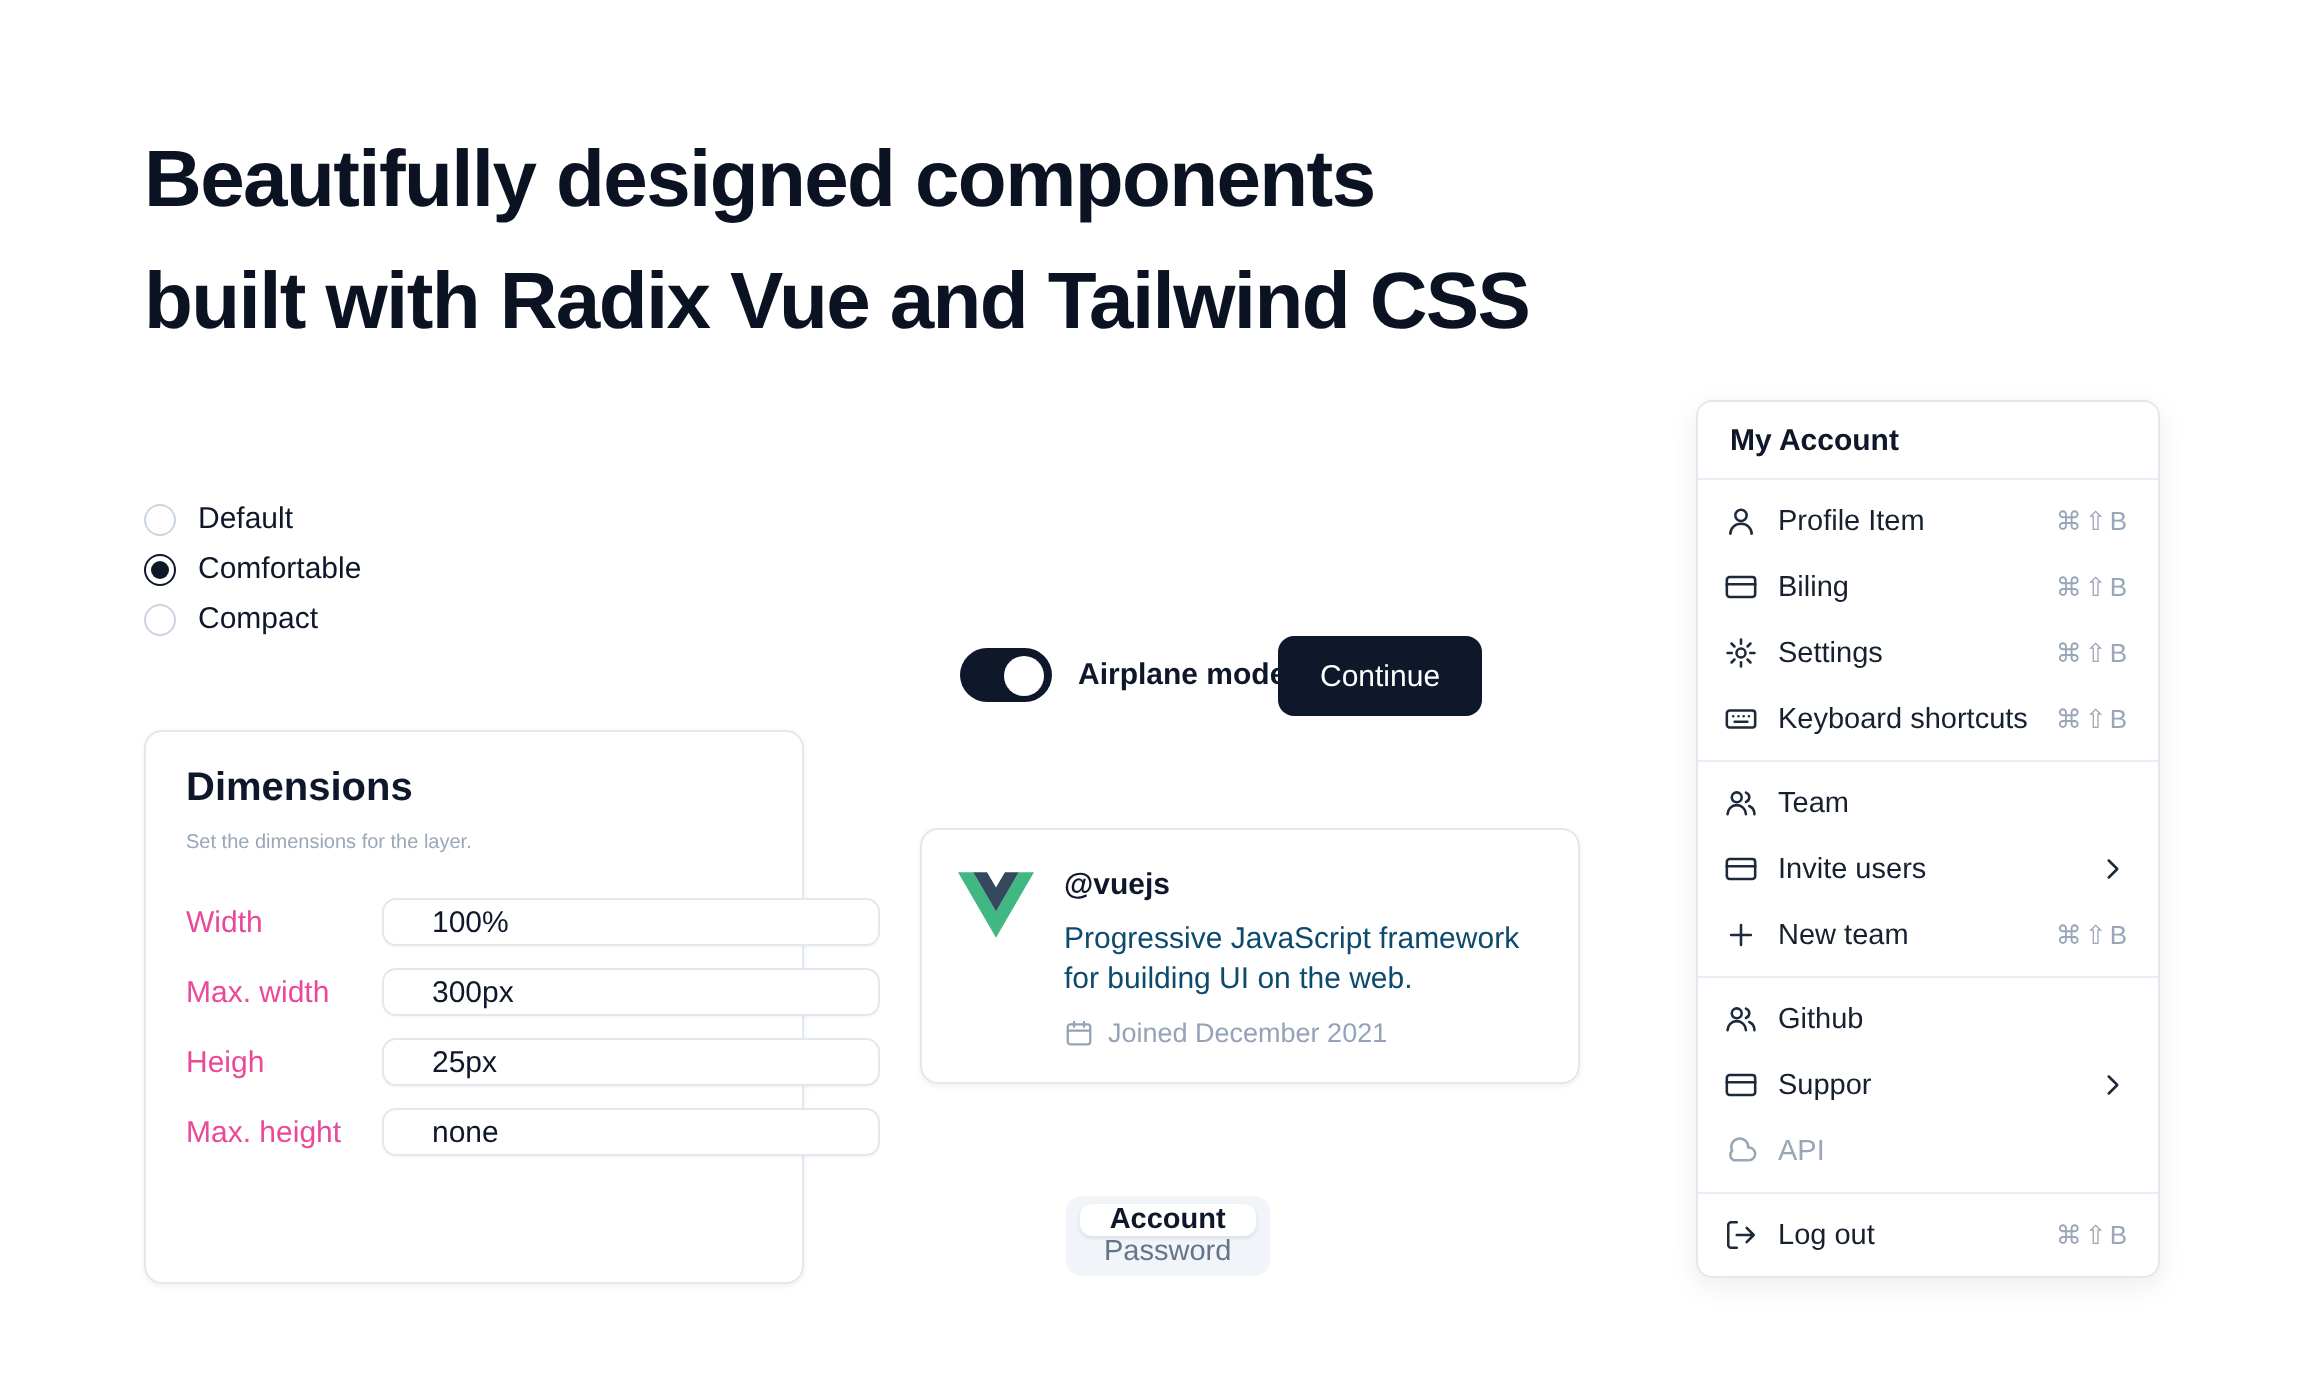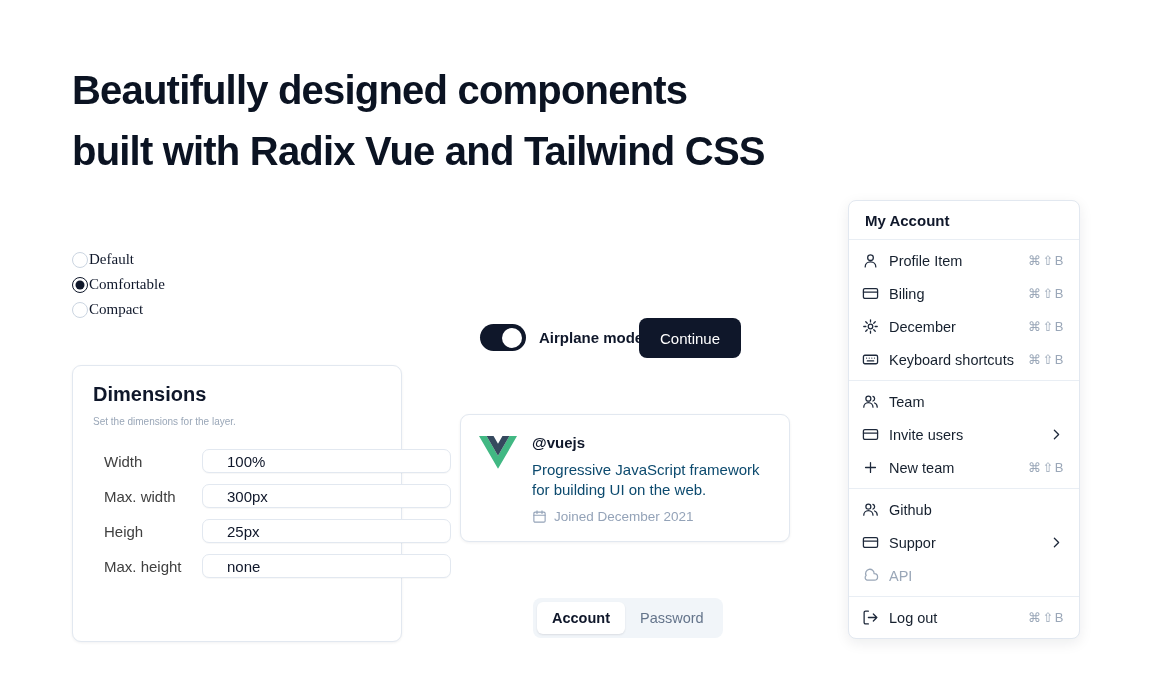--- a/index.html
+++ b/index.html
@@ -6,37 +6,37 @@
   html,body { background:#fff; }
   body { width:1152px; height:700px; font-family:"Liberation Sans", sans-serif; color:#0f172a; }
   .page { position:relative; width:1152px; height:700px; overflow:hidden; background:#fff; }
 
   
   .heading { position:absolute; left:72px; top:60px; font-size:40px; line-height:61px;
              font-weight:800; letter-spacing:-0.8px; color:#0b1322; }
 
   
   .radio-group { position:absolute; left:72px; top:251px; display:flex; flex-direction:column; gap:8px; }
-  .radio-row { display:flex; align-items:center; gap:1px; height:17px; cursor:pointer;font-family:Liberation Serif, serif; }
+  .radio-row { display:flex; align-items:center; gap:11px; height:17px; cursor:pointer; }
   .radio { width:16px; height:16px; border-radius:50%; border:1.5px solid #cbd5e1; background:#fff; position:relative; flex:0 0 auto; }
   .radio.checked { border-color:#0f172a; }
   .radio.checked::after { content:""; position:absolute; left:50%; top:50%; width:9px; height:9px;
                           border-radius:50%; background:#0f172a; transform:translate(-50%,-50%); }
   .radio-label { font-size:15px; color:#0f172a; }
 
   
   .card { background:#fff; border:1px solid #e2e8f0; border-radius:9px; box-shadow:0 1px 3px rgba(15,23,42,.06); }
 
   
   .dim-card { position:absolute; left:72px; top:365px; width:330px; height:277px; padding:17px 16px 20px 20px; }
   .dim-title { font-size:20px; font-weight:700; color:#0f172a; }
   .dim-sub { font-size:10px; color:#9aa7b8; margin-top:10px; }
   .dim-rows { margin-top:22px; display:flex; flex-direction:column; gap:11px; }
   .dim-row { display:flex; align-items:center; }
-  .dim-label { width:98px; font-size:15px; color:#404040; flex:0 0 auto;margin-left:11px; }
+  .dim-label { width:98px; font-size:15px; color:#ec4899; flex:0 0 auto; }
   .dim-input { flex:1; height:24px; border:1px solid #e2e8f0; border-radius:7px; padding:0 24px;
                font-size:15px; color:#0f172a; font-family:inherit; outline:none; background:#fff; box-shadow:0 1px 1px rgba(15,23,42,.03); }
 
   
   .switch-row { position:absolute; left:480px; top:324px; display:flex; align-items:center; gap:13px; }
   .switch { width:46px; height:27px; border-radius:14px; background:#0f172a; position:relative; cursor:pointer; flex:0 0 auto; }
   .switch .knob { position:absolute; top:3.5px; right:4px; width:20px; height:20px; border-radius:50%; background:#fff; }
   .switch-label { font-size:15px; font-weight:600; color:#0f172a; }
 
   
@@ -48,21 +48,21 @@
   .vue-card { position:absolute; left:460px; top:414px; width:330px; height:128px; padding:19px 18px; display:flex; gap:15px; }
   .vue-logo { flex:0 0 auto; margin-top:2px; }
   .vue-handle { font-size:15px; font-weight:700; color:#0f172a; }
   .vue-desc { margin-top:9px; font-size:15px; line-height:20px; color:#0c4a6e; }
   .vue-joined { margin-top:9px; display:flex; align-items:center; gap:7px; color:#94a3b8; }
   .vue-joined .ic { width:15px; height:15px; }
   .vue-joined-text { font-size:13.5px; color:#94a3b8; }
 
   
   .tabs { position:absolute; left:533px; top:598px; height:40px; background:#f1f5f9; border-radius:8px;
-          padding:4px; display:inline-flex; align-items:center; }
+          padding:4px; display:inline-flex; align-items:center;flex-direction:column; }
   .tab { height:32px; display:flex; align-items:center; padding:0 15px; border-radius:6px; font-size:14.5px;
          color:#64748b; font-weight:500; cursor:pointer; }
   .tab.active { background:#fff; color:#0f172a; font-weight:600; box-shadow:0 1px 2px rgba(15,23,42,.1); }
 
   
   .menu { position:absolute; left:848px; top:200px; width:232px; border:1px solid #e2e8f0; border-radius:8px;
           background:#fff; box-shadow:0 4px 14px rgba(15,23,42,.08); overflow:hidden; }
   .menu-header { padding:11px 16px 10px 16px; font-size:15px; font-weight:600; color:#0f172a; }
   .sep { height:1px; background:#e9eef4; }
   .menu-group { padding:4px 0; }
@@ -217,21 +217,21 @@
         <svg class="ic">
             <use href="#i-card"></use>
           </svg>
         <span class="mi-label">Biling</span>
         <span class="mi-shortcut">⌘⇧B</span>
       </div>
       <div class="menu-item">
         <svg class="ic">
             <use href="#i-gear"></use>
           </svg>
-        <span class="mi-label">December</span>
+        <span class="mi-label">Settings</span>
         <span class="mi-shortcut">⌘⇧B</span>
       </div>
       <div class="menu-item">
         <svg class="ic">
             <use href="#i-keyboard"></use>
           </svg>
         <span class="mi-label">Keyboard shortcuts</span>
         <span class="mi-shortcut">⌘⇧B</span>
       </div>
     </div>

